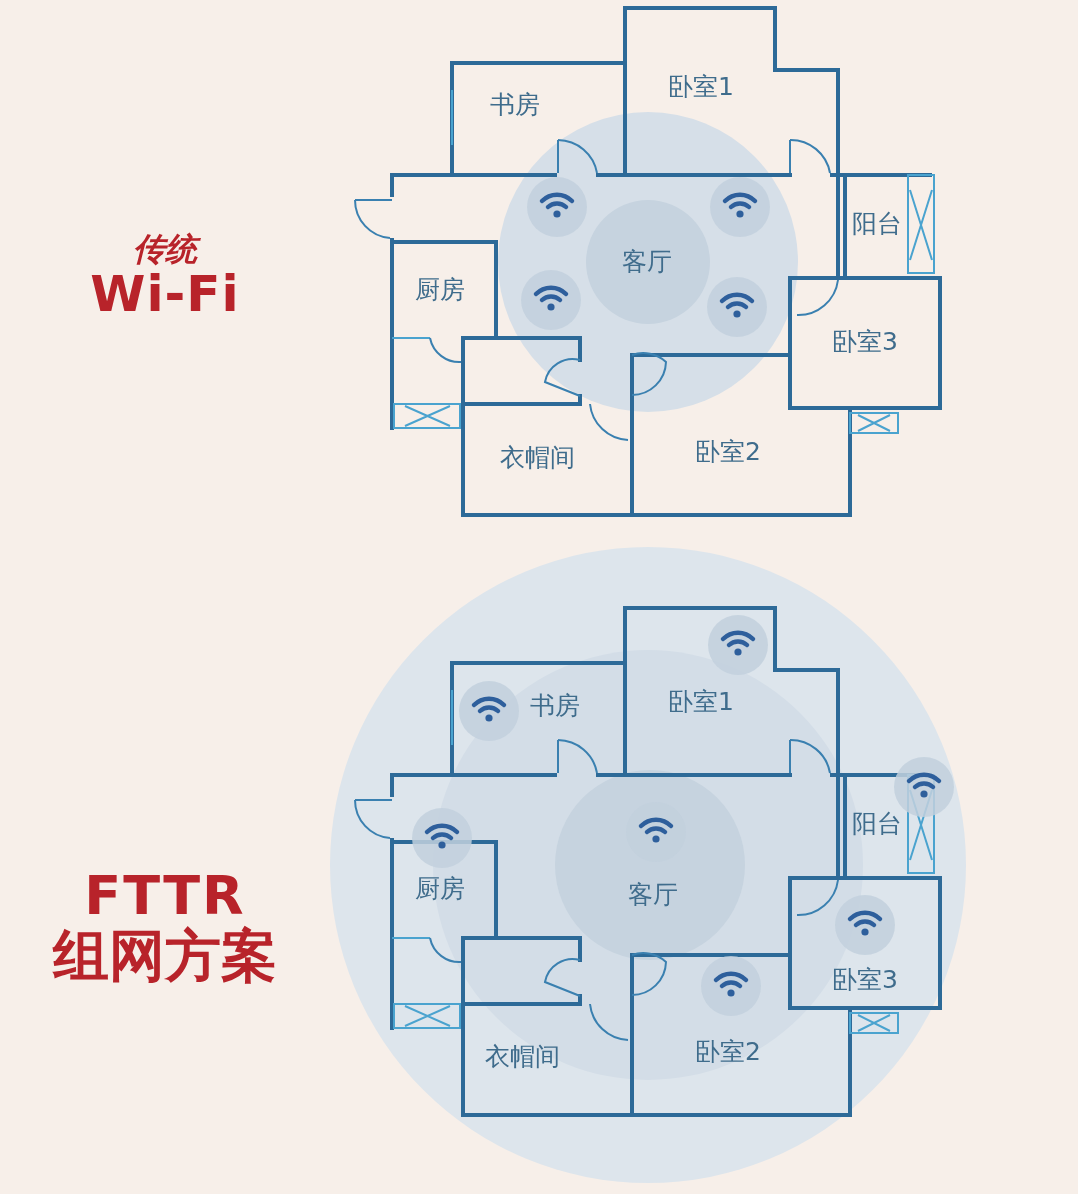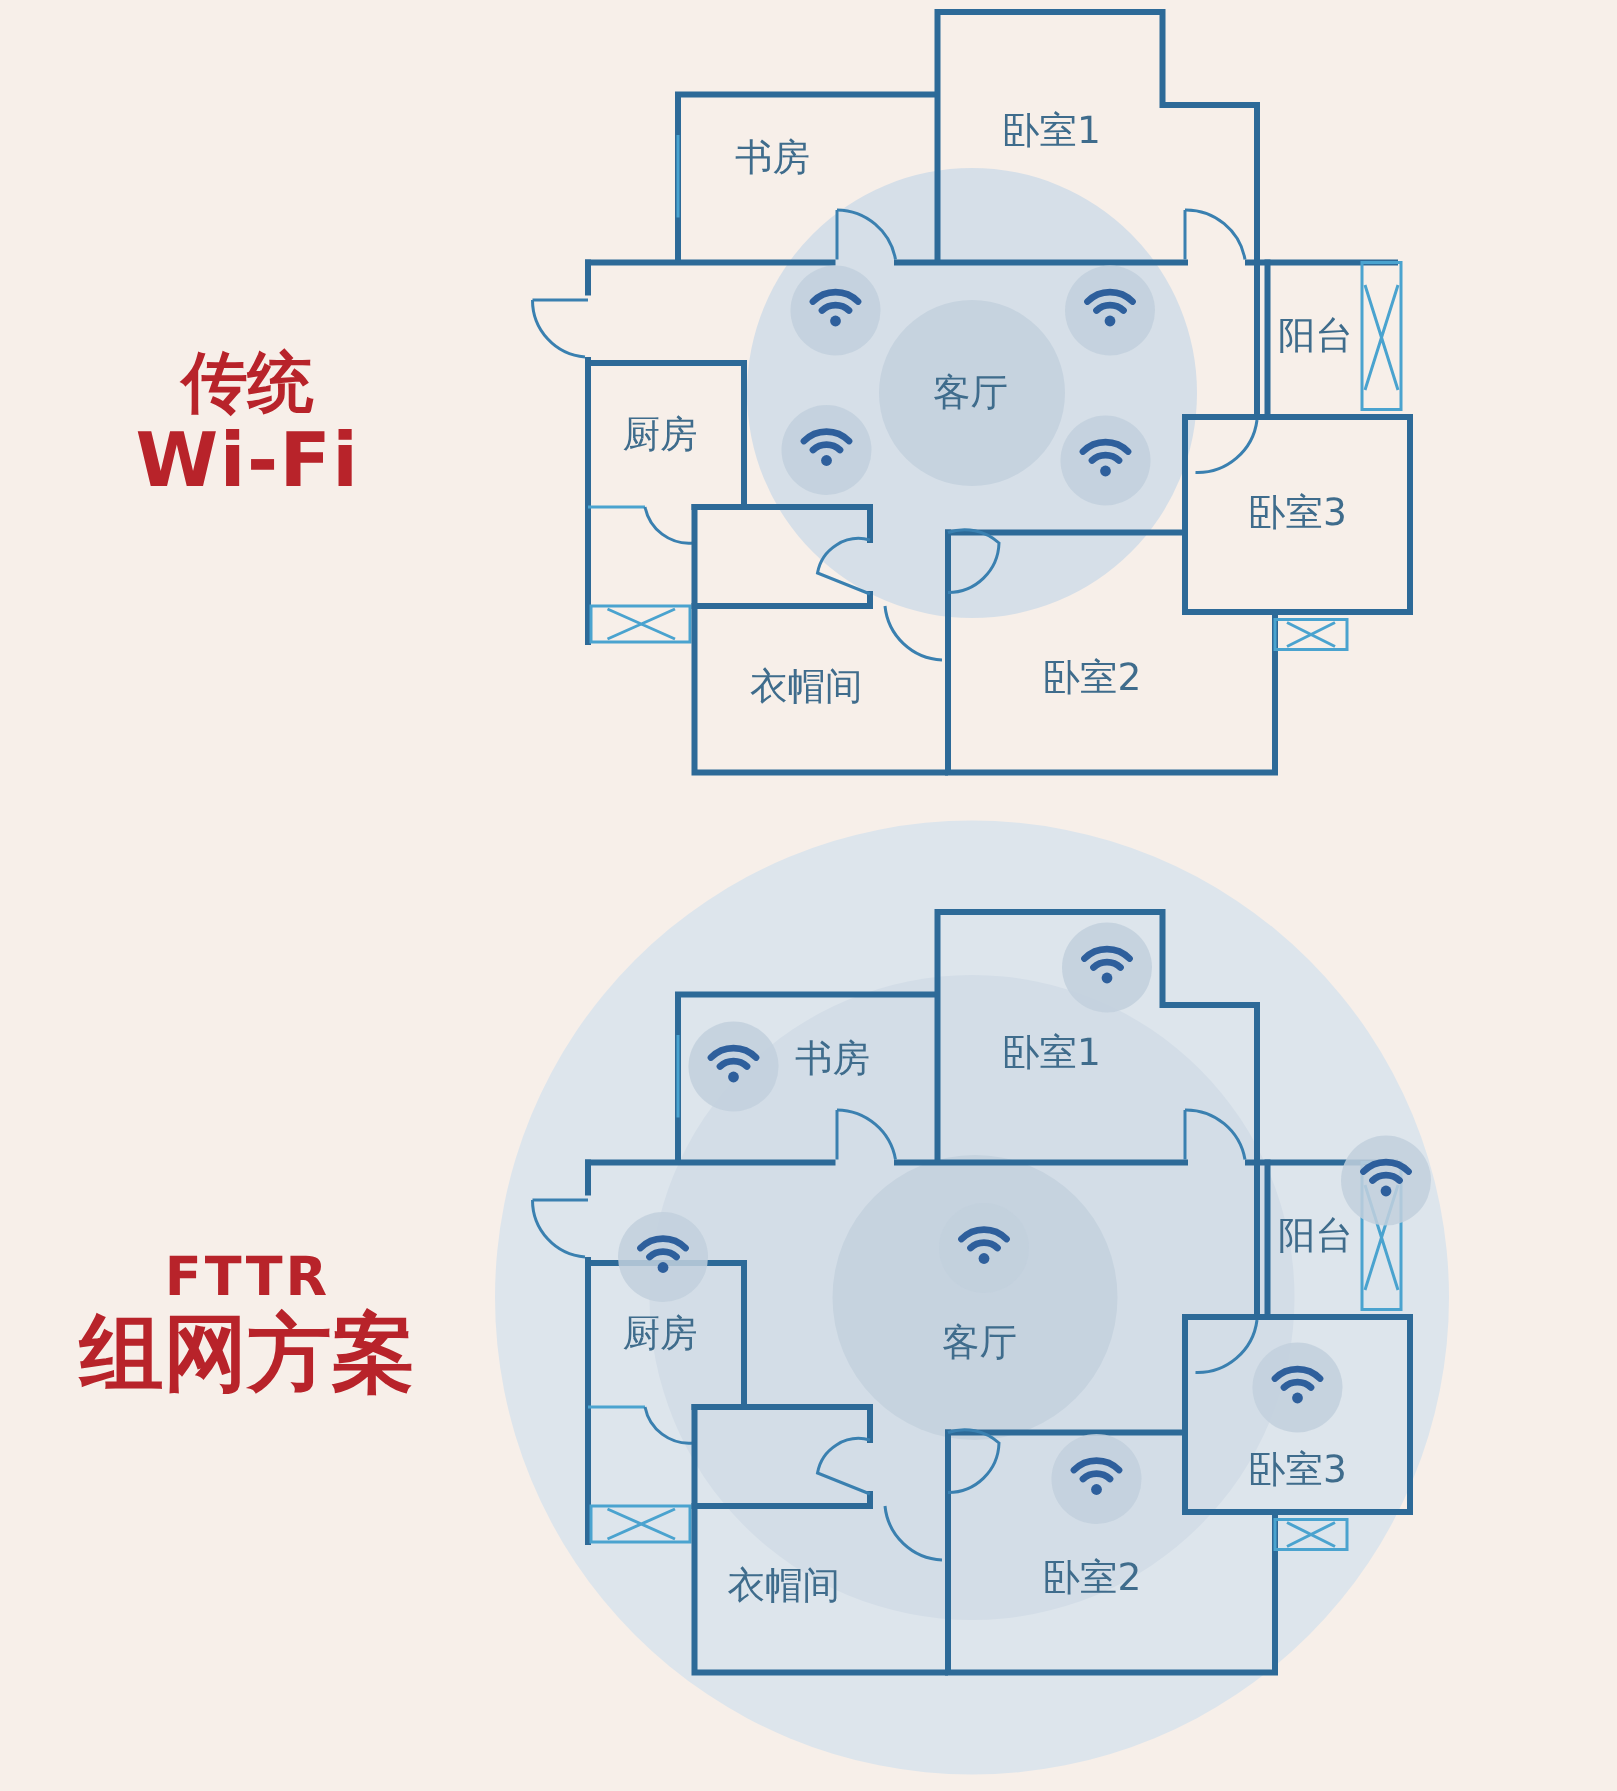--- a/index.html
+++ b/index.html
@@ -12,24 +12,24 @@
   .section-title {
     position: absolute;
     color: #b8232a;
     font-weight: bold;
     text-align: center;
     font-family: "DejaVu Sans", "Liberation Sans", sans-serif;
     line-height: 1.1;
   }
   .section-title .line { display: block; }
   #title-top { left: 70px; top: 232px; width: 190px; }
-  #title-top .l1 { font-size: 44px; }
+  #title-top .l1 { font-size: 32px; font-style: italic; }
   #title-top .l2 { font-size: 50px; letter-spacing: 1px; }
   #title-bottom { left: 40px; top: 832px; width: 250px; }
-  #title-bottom .l1 { font-size: 36px; letter-spacing: 2px; }
+  #title-bottom .l1 { font-size: 54px; letter-spacing: 2px; margin-top: 34px; }
   #title-bottom .l2 { font-size: 56px; }
   svg.plan { position: absolute; left: 0; top: 0; }
   .wall { stroke: #2d6a98; stroke-width: 4; fill: none; stroke-linecap: square; }
   .thin { stroke: #4aa3cf; stroke-width: 2; fill: none; }
   .door { stroke: #3a80b0; stroke-width: 2; fill: none; }
   .room-label { fill: #3f6c8c; font-size: 25px; font-family: "DejaVu Sans", "Liberation Sans", sans-serif; }
   .wifi-bg { fill: #c2d0dd; opacity: 0.85; }
   .wifi-icon path { fill: none; stroke: #2e5f9c; stroke-width: 4.5; stroke-linecap: round; }
   .wifi-icon circle { fill: #2e5f9c; }
 </style>

